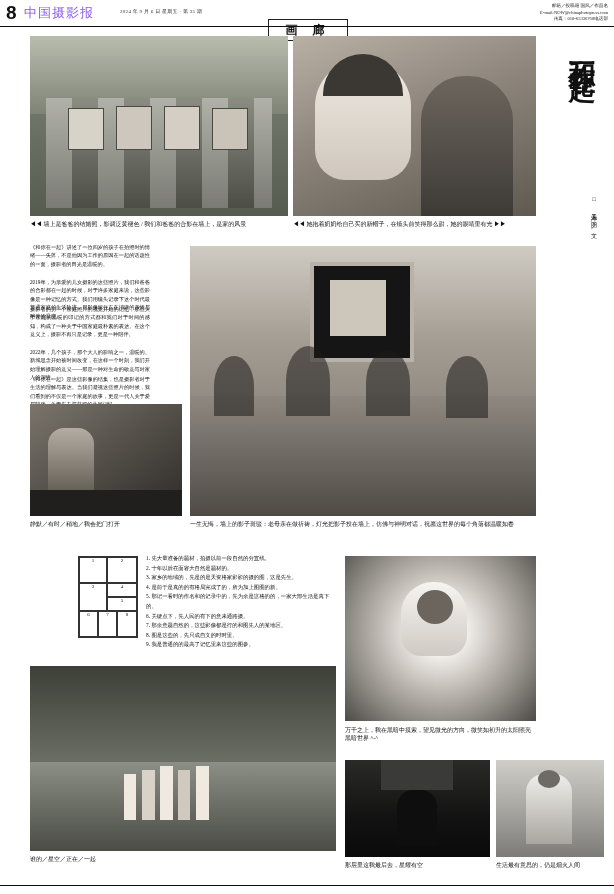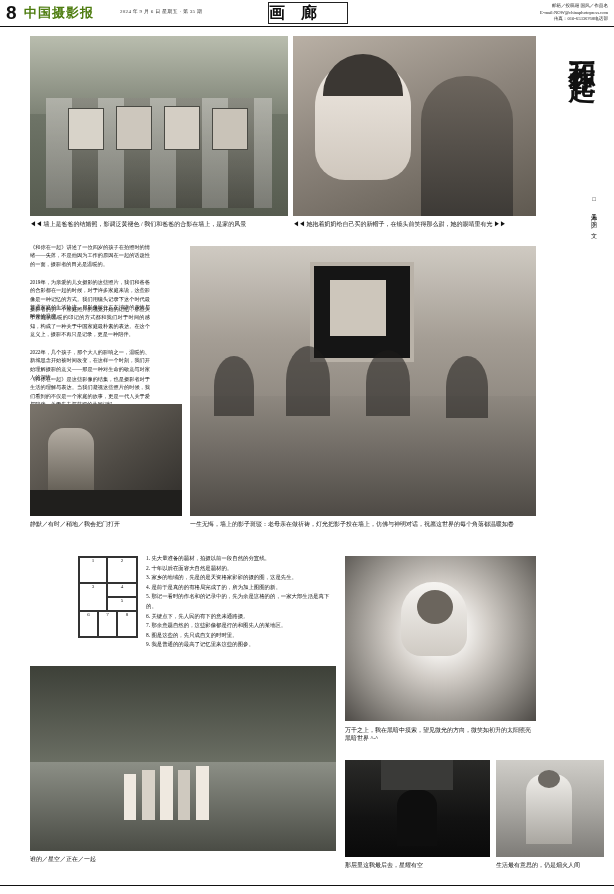--- a/index.html
+++ b/index.html
@@ -6,23 +6,23 @@
   body{
     width:614px;height:894px;background:#ffffff;
     font-family:"Liberation Serif",serif;
     color:#111;overflow:hidden;position:relative;
   }
   .page{position:relative;width:614px;height:894px;}
 
   
   .masthead{position:absolute;left:0;top:0;width:614px;height:28px;}
   .page-num{position:absolute;left:6px;top:2px;font-size:19px;font-weight:bold;font-family:"Liberation Sans",sans-serif;}
-  .paper-name{position:absolute;left:24px;top:4px;font-size:13px;font-weight:bold;letter-spacing:1px;color:#4d7c0f;}
+  .paper-name{position:absolute;left:24px;top:4px;font-size:13px;font-weight:normal;letter-spacing:1px;color:#8b5cf6;}
   .issue-line{position:absolute;left:120px;top:8px;font-size:5px;color:#333;letter-spacing:.3px;}
-  .section-title{position:absolute;left:268px;top:2px;width:78px;height:20px;border:1px solid #222;text-align:left;font-size:16px;letter-spacing:6px;line-height:20px;font-weight:bold;}
+  .section-title{position:absolute;left:268px;top:19px;width:78px;height:20px;border:1px solid #222;text-align:center;font-size:12px;letter-spacing:6px;line-height:20px;font-weight:bold;}
   .contact{position:absolute;right:6px;top:3px;text-align:right;font-size:4.6px;line-height:6.5px;color:#222;}
   .rule{position:absolute;left:0;top:26px;width:614px;height:1px;background:#111;}
 
   
   .ph{position:absolute;background:#8d8d8d;overflow:hidden;}
   .cap{position:absolute;font-size:5.6px;line-height:8px;color:#111;font-family:"Liberation Serif",serif;}
   .cap-hand{font-family:"Liberation Serif",serif;font-size:6px;color:#111;}
 
   
   .ph1{background:

